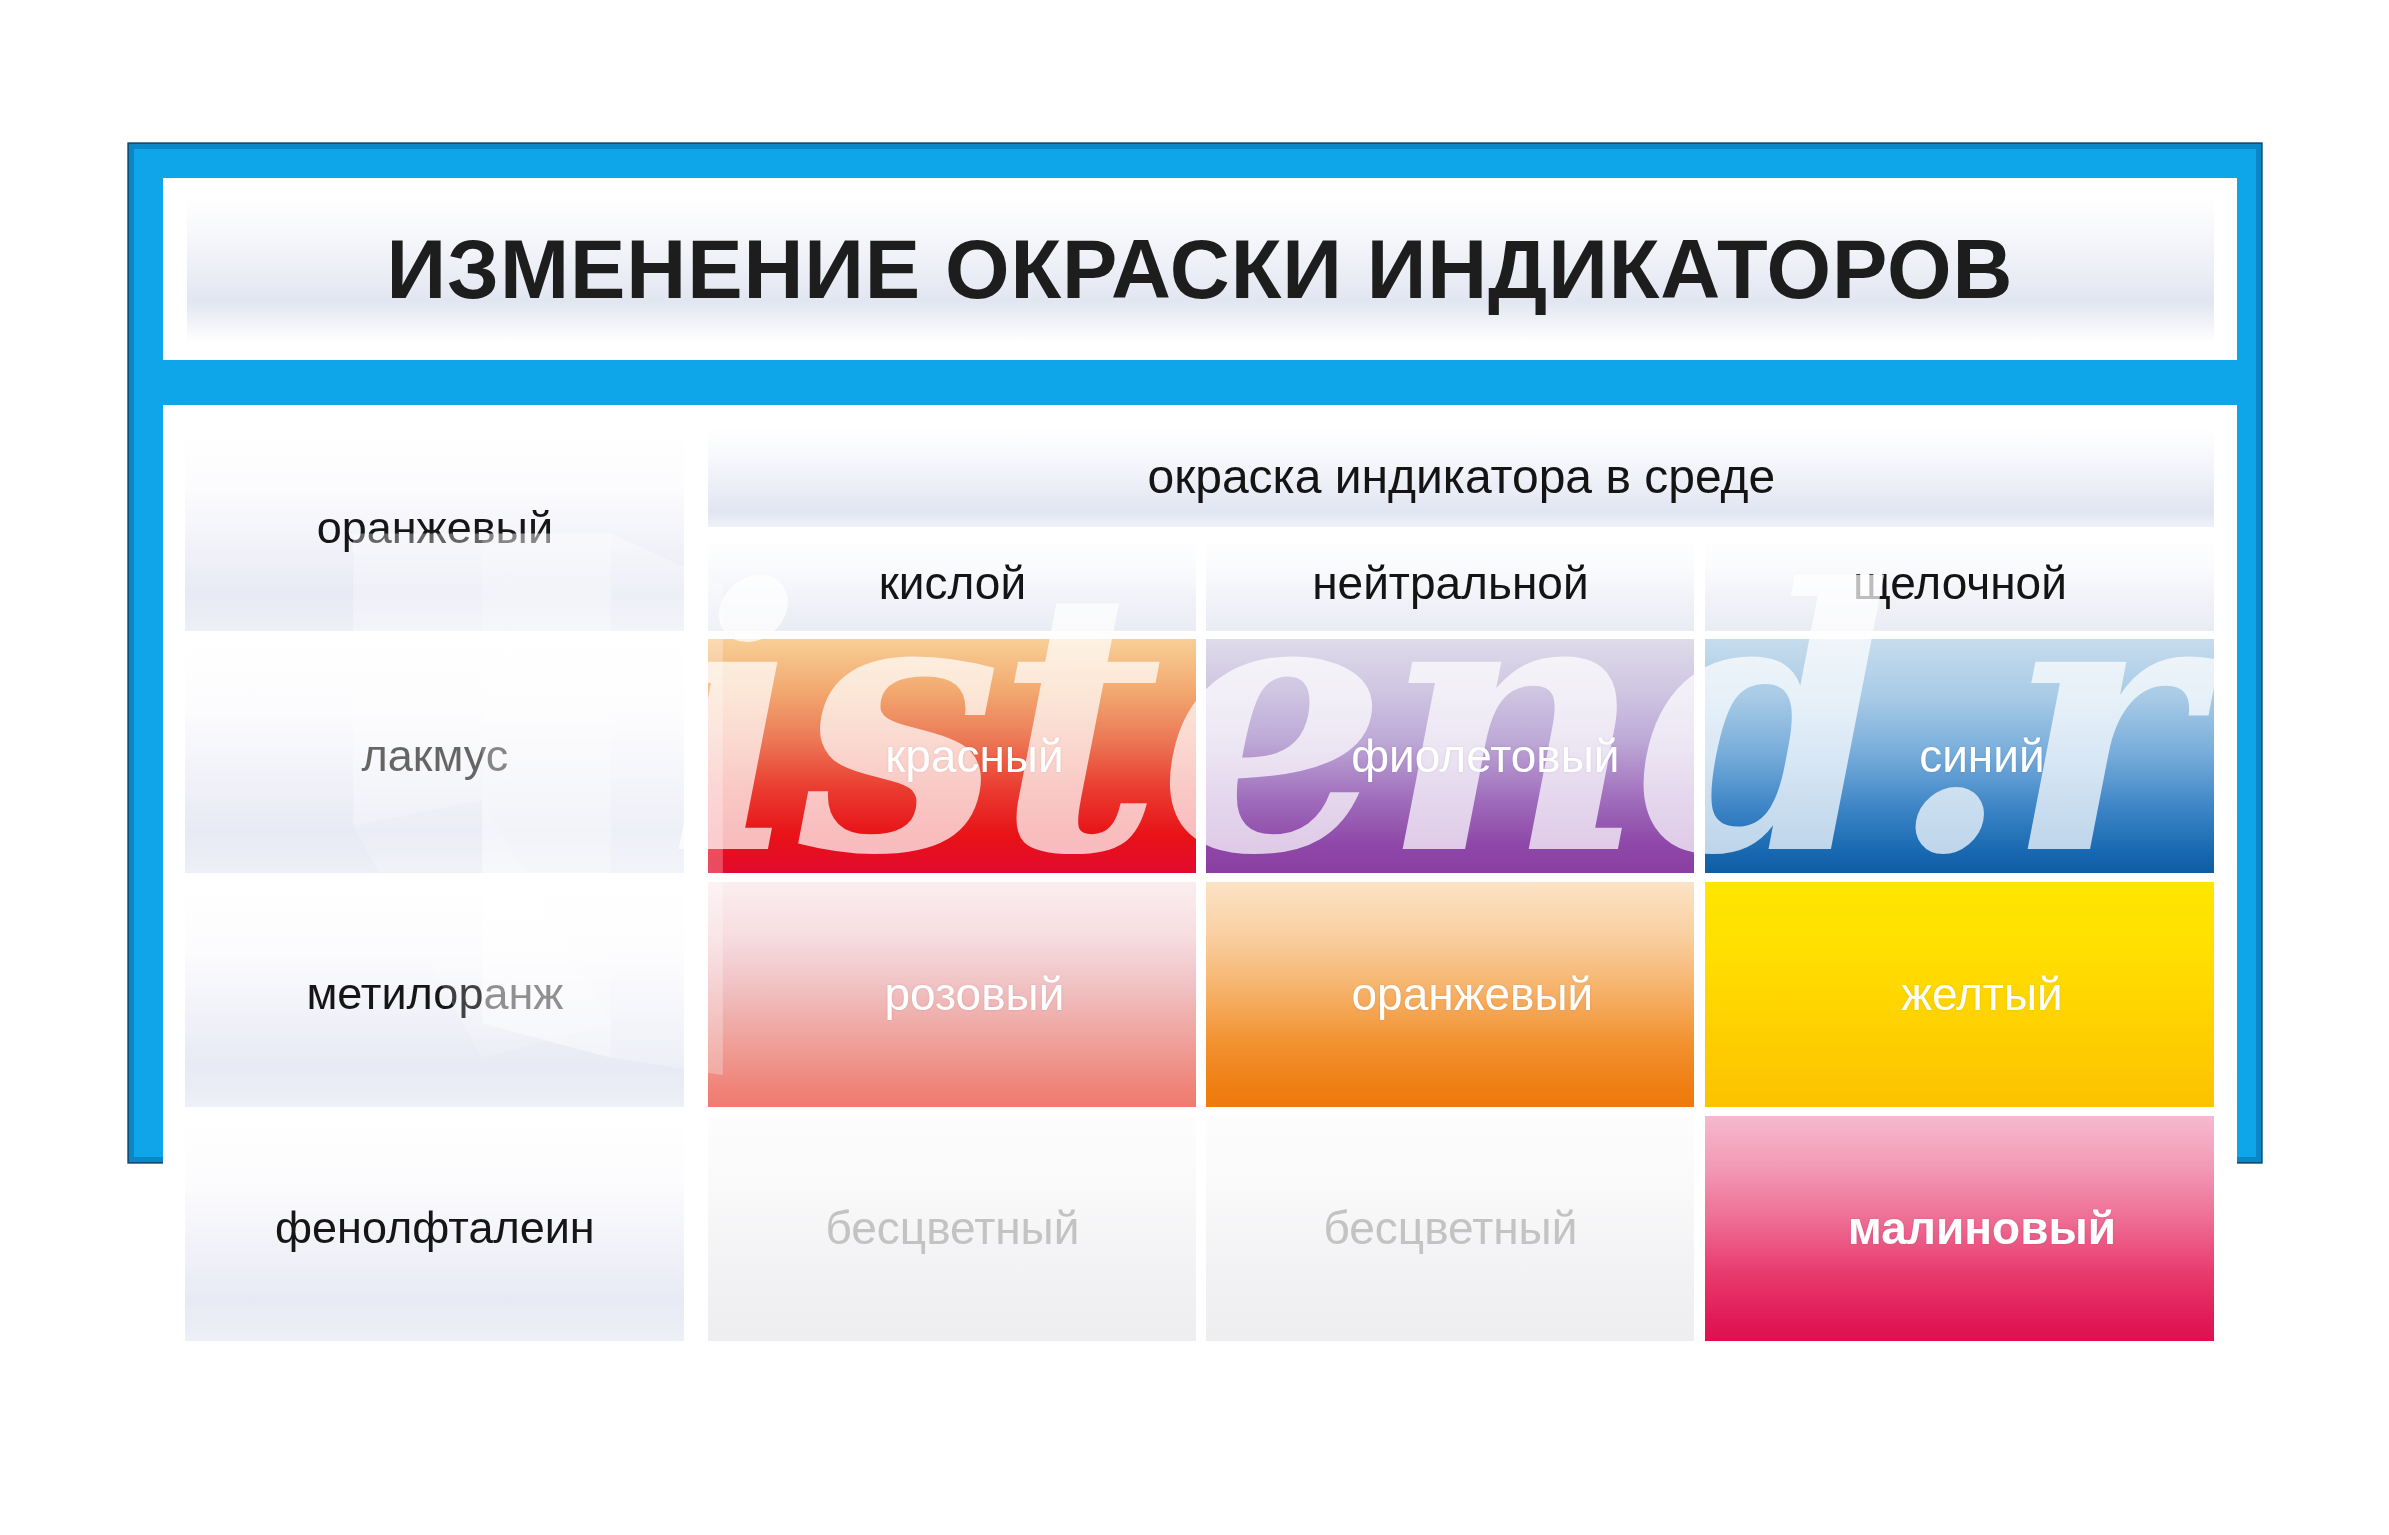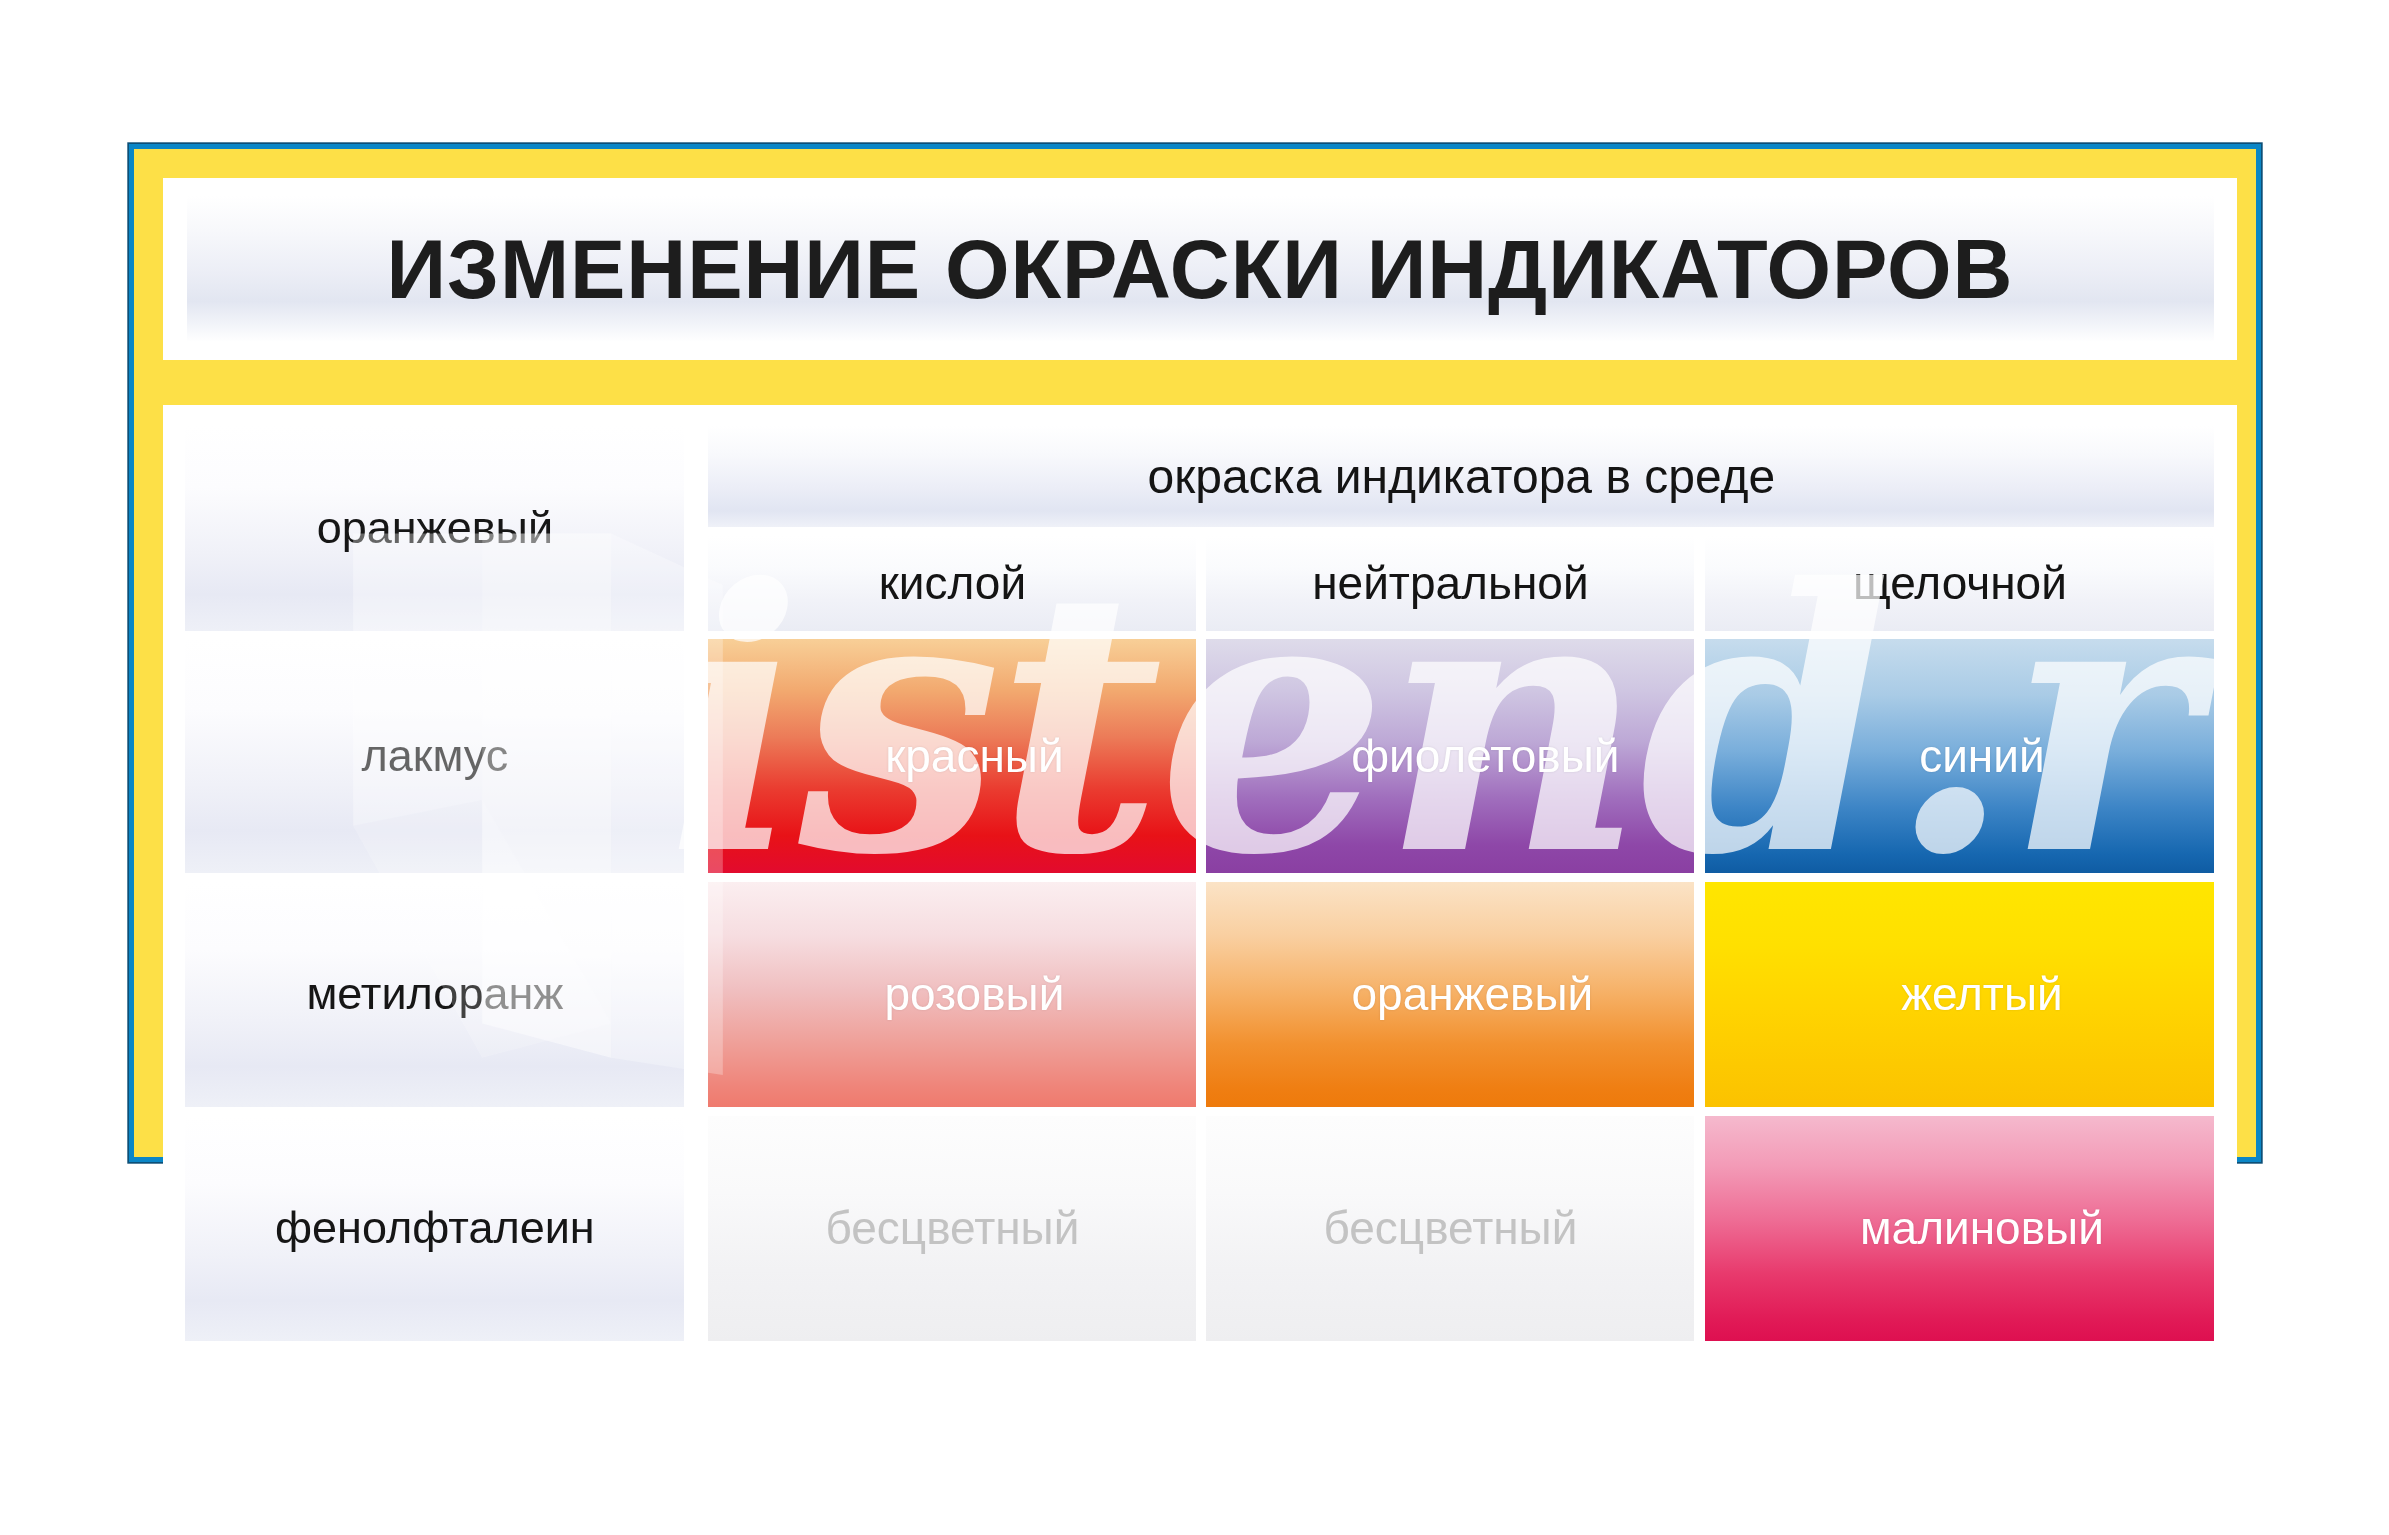--- a/index.html
+++ b/index.html
@@ -12,21 +12,21 @@
     overflow: hidden;
   }
 
   
   #stand-frame {
     position: absolute;
     left: 129px;
     top: 144px;
     width: 2132px;
     height: 1018px;
-    background: #fde047;
+    background: #0ea5e9;
     border: 5.2px solid #0b86c6;
     box-shadow: 0 0 0 1.7px #0d4f77;
     padding: 22.4px;
   }
 
   
   #title-panel {
     position: absolute;
     left: 29px;
     top: 29px;
@@ -171,21 +171,21 @@
     position: relative;
     z-index: 3;
   }
 
   .c-red     { background: linear-gradient(180deg, #f8cf97 0%, #f2a96f 22%, #ec7b58 42%, #ea3c30 64%, #e81217 84%, #e20a2e 100%); }
   .c-purple  { background: linear-gradient(180deg, #dedbea 0%, #cfc6e2 22%, #bda8d6 44%, #a06ebd 68%, #8e47a8 88%, #8a3fa2 100%); padding-left: 26px; }
   .c-blue    { background: linear-gradient(180deg, #c6dced 0%, #a9cbe6 24%, #79aedb 48%, #3d85c6 72%, #1667b0 92%, #0f5ca3 100%); }
   .c-pink    { background: linear-gradient(180deg, #fbeef0 0%, #f6dde0 24%, #f0bfc0 48%, #ef9f98 72%, #ef8378 92%, #ef7a6e 100%); }
   .c-orange  { background: linear-gradient(180deg, #fbe3c6 0%, #f9cfa0 24%, #f6b269 48%, #f2912f 72%, #ef7e12 92%, #ee7a0b 100%); }
   .c-yellow  { background: linear-gradient(180deg, #ffe600 0%, #ffe000 28%, #ffd400 56%, #fdc900 82%, #fbc200 100%); }
-  .c-crimson { background: linear-gradient(180deg, #f5b9cd 0%, #f39bb7 22%, #ee6d95 46%, #e83a6d 70%, #e11b57 90%, #de0f50 100%); }
+  .c-crimson { background: linear-gradient(180deg, #f5b9cd 0%, #f39bb7 22%, #ee6d95 46%, #e83a6d 70%, #e11b57 90%, #de0f50 100%); font-weight: bold; }
   .c-empty   { background: linear-gradient(180deg, #fdfdfd 0%, #f9f9fa 34%, #f2f2f4 68%, #eeeef0 100%); }
 
   
   #watermark {
     position: absolute;
     left: 0;
     top: 0;
     width: 100%;
     height: 100%;
     pointer-events: none;

